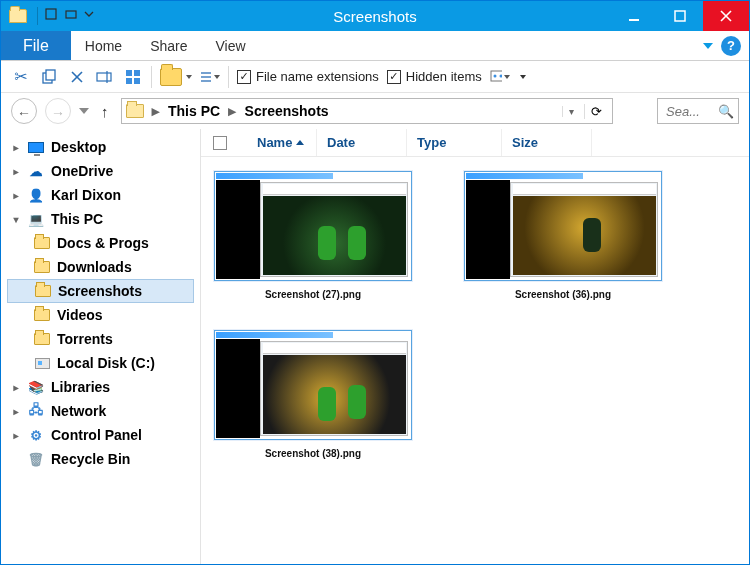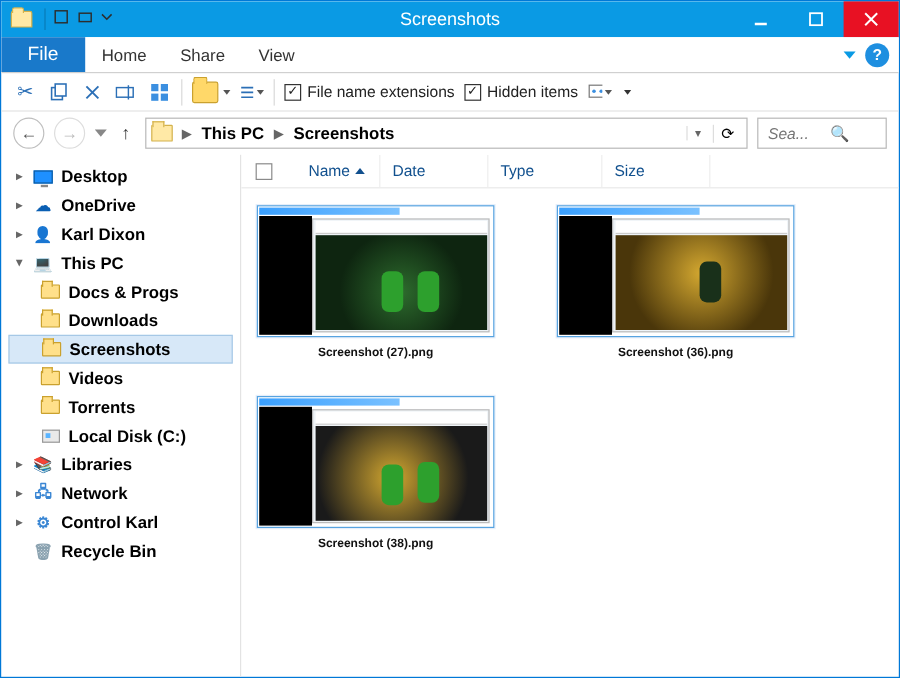--- a/index.html
+++ b/index.html
@@ -41,21 +41,21 @@
   .navbtn.disabled { color:#bbb; border-color:#ddd;}
   .up-arrow { font-size:15px; color:#333; padding:0 4px;}
   .addrbar { flex:1; height:26px; border:1px solid #b8b8b8; display:flex; align-items:center; padding:0 4px; gap:4px; min-width:0;}
   .addrbar .mini-folder{ width:18px;height:14px;background:#ffe9a6;border:1px solid #d4b24c;border-radius:1px;position:relative; flex-shrink:0;}
   .addrbar .mini-folder::before{content:"";position:absolute;top:-4px;left:0;width:8px;height:4px;background:#ffe9a6;border:1px solid #d4b24c;border-bottom:none;}
   .addrbar .seg { font-size:14px; font-weight:600; color:#000; white-space:nowrap;}
   .addrbar .ar { color:#666; font-size:11px; padding:0 4px;}
   .addrbar .spacer{flex:1;}
   .addrbar .dd { color:#666; font-size:10px; padding:0 6px; border-left:1px solid #ddd;}
   .addrbar .refresh{ padding:0 6px; border-left:1px solid #ddd; font-size:13px;}
-  .search { width:108px; height:26px; border:1px solid #b8b8b8; display:flex; align-items:center; padding:0 6px; gap:4px;}
+  .search { width:82px; height:26px; border:1px solid #b8b8b8; display:flex; align-items:center; padding:0 6px; gap:4px;margin-left:36px;}
   .search input{ border:none; outline:none; width:50px; font-size:13px; font-style:italic; color:#777;}
   .search .mag { font-size:13px; color:#555;}
 
   
   .body { display:flex; height: calc(565px - 30px - 30px - 32px - 36px); }
 
   
   .tree { width:200px; border-right:1px solid #e3e3e3; padding:6px 0 6px 6px; overflow:auto;}
   .tree .node { display:flex; align-items:center; gap:6px; height:24px; padding-left:4px; font-size:14px; white-space:nowrap;}
   .tree .node.bold { font-weight:700;}
@@ -74,21 +74,21 @@
   .disk::before{content:"";position:absolute;left:2px;top:2px;width:4px;height:4px;background:#5ab4ff;}
   .lib { color:#4aa0e0; font-size:14px;}
   .net { color:#3b87d4; font-size:14px;}
   .cp { color:#3b87d4; font-size:14px;}
   .bin { color:#8aa2b0; font-size:14px;}
 
   
   .content { flex:1; display:flex; flex-direction:column; overflow:auto;}
   .colhead { height:28px; display:flex; align-items:center; border-bottom:1px solid #e9e9e9; font-size:13px; color:#11508e; padding-left:12px; gap:0;}
   .colhead .cbox { width:14px;height:14px;border:1px solid #8a8a8a; margin-right:20px;}
-  .colhead .col { padding:0 10px; border-right:1px solid #eee; height:100%; display:flex; align-items:center; font-weight:400;}
+  .colhead .col { padding:0 10px; border-right:1px solid #eee; height:100%; display:flex; align-items:center; font-weight:700;}
   .colhead .col.name::after{ content:""; display:inline-block; margin-left:4px; width:0;height:0;border-left:4px solid transparent;border-right:4px solid transparent;border-bottom:5px solid #11508e;}
   .thumbs { padding:14px 12px; display:flex; flex-wrap:wrap; gap:30px 50px; align-content:flex-start;}
   .item { width:200px; display:flex; flex-direction:column; align-items:center; gap:8px;}
   .thumb { width:198px; height:110px; border:1px solid #57a3e0; position:relative; background:#fff; box-shadow:0 0 0 1px #e5eefa;}
   .thumb .taskbar{position:absolute;left:1px;top:1px;height:6px;right:40%;background:linear-gradient(90deg,#3aa0ff,#7ac1ff);}
   .thumb .win{position:absolute;left:45px;top:10px;right:3px;bottom:3px;border:1px solid #bbb;background:#eef3f7;}
   .thumb .side{position:absolute;left:1px;top:8px;width:44px;bottom:1px;background:#000;}
   .thumb .game{position:absolute;left:48px;top:24px;right:5px;bottom:5px;background:#1a1a1a;}
   .thumb .game.a{background:radial-gradient(circle at 50% 60%, #2d6b2d 0%, #0e2510 60%);}
   .thumb .game.b{background:radial-gradient(circle at 50% 40%, #d4a830 0%, #4a360a 70%);}
@@ -303,21 +303,21 @@
         <span>Libraries</span>
       </div>
     <div class="node bold">
         <span class="exp">▸</span>
         <span class="ico net">🖧</span>
         <span>Network</span>
       </div>
     <div class="node bold">
         <span class="exp">▸</span>
         <span class="ico cp">⚙</span>
-        <span>Control Karl</span>
+        <span>Control Panel</span>
       </div>
     <div class="node bold">
         <span class="exp"></span>
         <span class="ico bin">🗑</span>
         <span>Recycle Bin</span>
       </div>
   </div>
 
   <div class="content">
     <div class="colhead">

